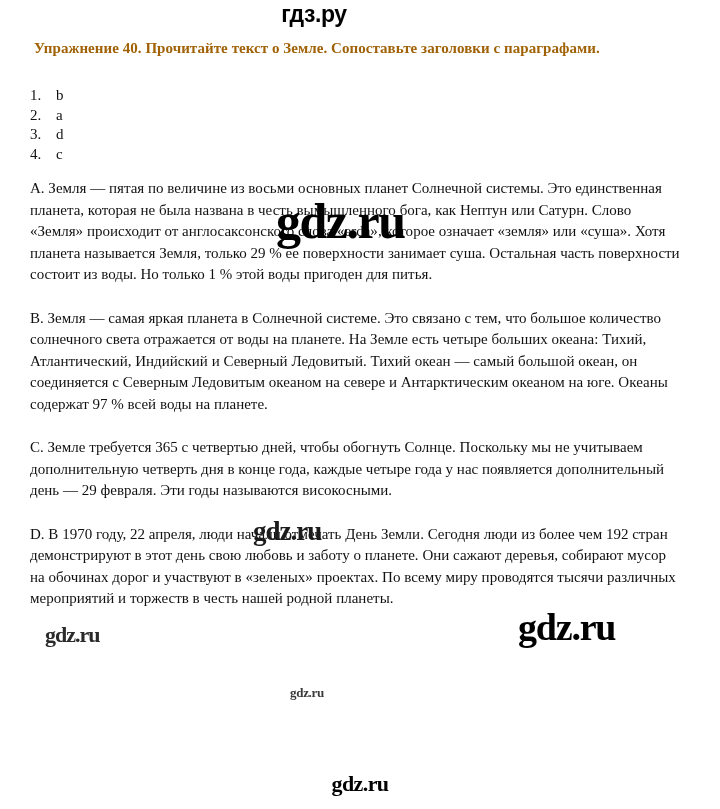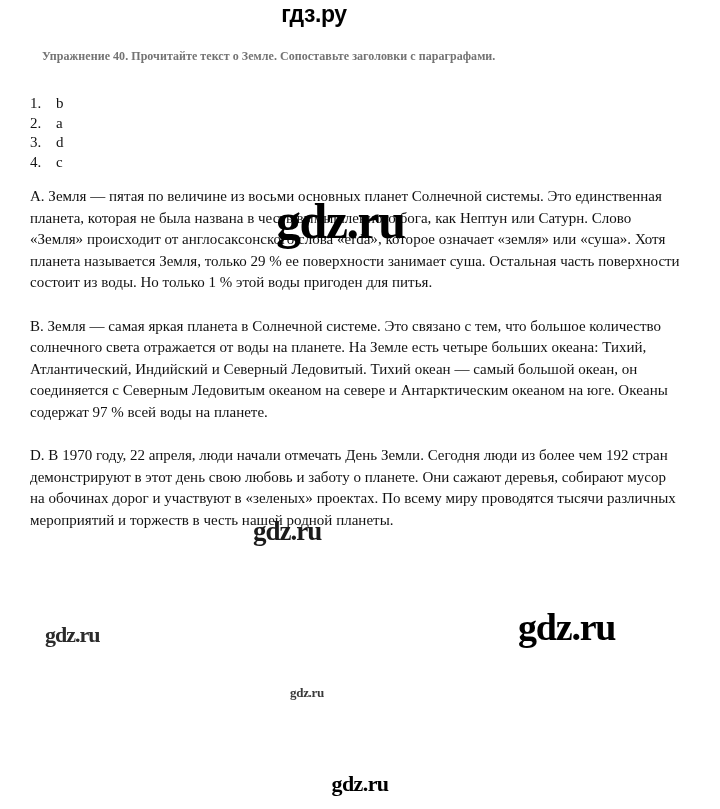--- a/index.html
+++ b/index.html
@@ -42,24 +42,24 @@
   .content {
     position: absolute;
     left: 30px;
     top: 32px;
     width: 652px;
   }
 
   .exercise-title {
     font-family: "Liberation Serif", "DejaVu Serif", serif;
     font-weight: 700;
-    font-size: 12px;
+    font-size: 15px;
     line-height: 24px;
-    margin: 12px;
-    color: #737373;
+    margin: 4px;
+    color: #a16207;
     letter-spacing: 0.05px;
   }
 
   .answer-list {
     list-style: none;
     margin: 26px 0 0 0;
     padding: 0;
     font-size: 15px;
     line-height: 19.5px;
   }
@@ -177,20 +177,21 @@
         <span class="answer-num">4.</span>
         <span class="answer-val">c</span>
       </li>
     </ol>
 
 
     <p class="para first-para">A. Земля — пятая по величине из восьми основных планет Солнечной системы. Это единственная планета, которая не была названа в честь вымышленного бога, как Нептун или Сатурн. Слово «Земля» происходит от англосаксонского слова «erda», которое означает «земля» или «суша». Хотя планета называется Земля, только 29 % ее поверхности занимает суша. Остальная часть поверхности состоит из воды. Но только 1 % этой воды пригоден для питья.</p>
 
     <p class="para">B. Земля — самая яркая планета в Солнечной системе. Это связано с тем, что большое количество солнечного света отражается от воды на планете. На Земле есть четыре больших океана: Тихий, Атлантический, Индийский и Северный Ледовитый. Тихий океан — самый большой океан, он соединяется с Северным Ледовитым океаном на севере и Антарктическим океаном на юге. Океаны содержат 97 % всей воды на планете.</p>
 
+    <p class="para">C. Земле требуется 365 с четвертью дней, чтобы обогнуть Солнце. Поскольку мы не учитываем дополнительную четверть дня в конце года, каждые четыре года у нас появляется дополнительный день — 29 февраля. Эти годы называются високосными.</p>
 
     <p class="para">D. В 1970 году, 22 апреля, люди начали отмечать День Земли. Сегодня люди из более чем 192 стран демонстрируют в этот день свою любовь и заботу о планете. Они сажают деревья, собирают мусор на обочинах дорог и участвуют в «зеленых» проектах. По всему миру проводятся тысячи различных мероприятий и торжеств в честь нашей родной планеты.</p>
 
   </div>
 
   <div class="wm wm-big-1">gdz.ru</div>
   <div class="wm wm-mid-1">gdz.ru</div>
   <div class="wm wm-small-1">gdz.ru</div>
   <div class="wm wm-big-2">gdz.ru</div>
   <div class="wm wm-tiny-1">gdz.ru</div>

